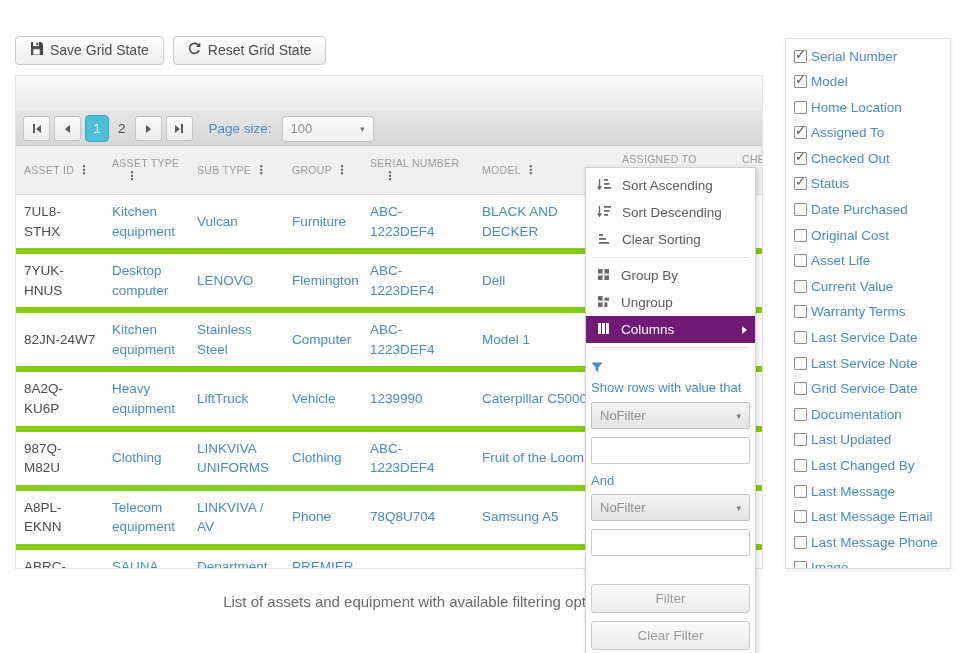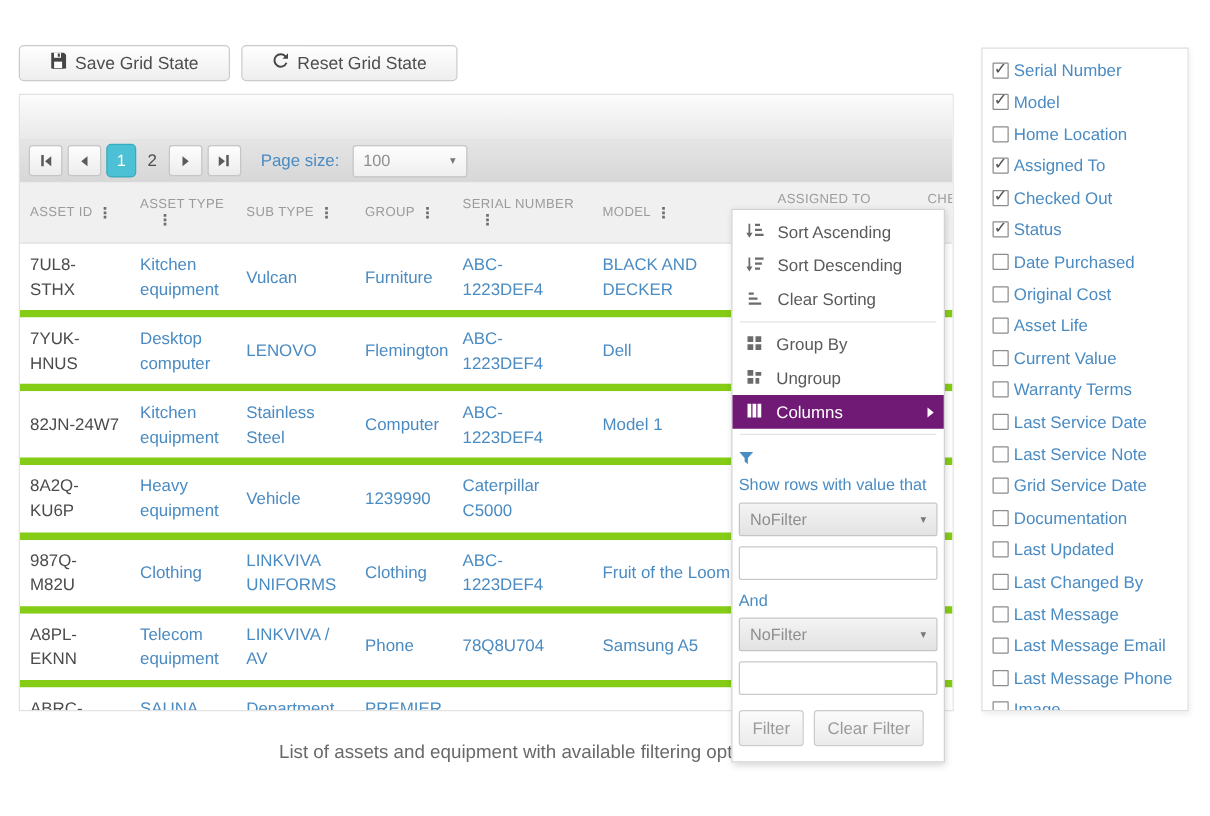--- a/index.html
+++ b/index.html
@@ -2,21 +2,21 @@
 <html><head>
 <meta charset="utf-8">
 <style>
   * { margin:0; padding:0; box-sizing:border-box; }
   html,body { width:968px; height:653px; background:#fff;
     font-family:"Liberation Sans","DejaVu Sans",sans-serif; }
   body { position:relative; overflow:hidden; }
 
   
   .toolbar { position:absolute; left:15px; top:36px; display:flex; gap:9px; z-index:1; }
-  .btn { display:inline-flex; align-items:center; gap:7px; padding:5px 24px 6px;
+  .btn { display:inline-flex; align-items:center; gap:7px; padding:5px 14px 6px;
     border:1px solid #cbcbcb; border-radius:4px;
     background:linear-gradient(#ffffff,#eeeeee); color:#4d4d4d; font-size:14px; cursor:pointer; }
   .btn svg { flex-shrink:0; }
 
   
   .grid { position:absolute; left:15px; top:75px; width:748px; height:494px;
     border:1px solid #e2e2e2; background:#fff; overflow:hidden; z-index:1; }
   .grid-header-strip { height:36px; background:linear-gradient(#fcfcfc,#e9e9e9);
     border-bottom:1px solid #e3e3e3; }
   .pager { height:34px; background:linear-gradient(#e5e5e5,#d7d7d7);
@@ -72,21 +72,21 @@
   .filter-sec { padding:7px 5px 0; }
   .filter-title { color:#4a8bc2; font-size:13px; margin:3px 0 7px; }
   .f-select { height:27px; border:1px solid #c5c5c5; border-radius:2px;
     background:linear-gradient(#f3f3f3,#e3e3e3); color:#8e8e8e; font-size:13px;
     display:flex; align-items:center; justify-content:space-between; padding:0 8px;
     margin-bottom:8px; cursor:pointer; }
   .f-input { width:100%; height:27px; border:1px solid #c9c9c9; border-radius:2px;
     background:#fff; margin-bottom:8px; font-size:13px; padding:0 6px;
     font-family:"Liberation Sans","DejaVu Sans",sans-serif; }
   .and-label { color:#4a8bc2; font-size:13px; margin:1px 0 6px; }
-  .filter-btns { display:flex; gap:8px; margin-top:4px; }
+  .filter-btns { display:flex; gap:8px; margin-top:20px;flex-direction:column; }
   .fbtn { padding:6px 10px; border:1px solid #cccccc; border-radius:3px;
     background:linear-gradient(#fbfbfb,#ebebeb); color:#9a9a9a; font-size:13.5px; cursor:pointer; }
 
   
   .colpanel { position:absolute; left:785px; top:38px; width:166px; height:531px;
     background:#fff; border:1px solid #e0e0e0; box-shadow:1px 2px 5px rgba(0,0,0,.08);
     overflow:hidden; z-index:6; padding:8px 0 0 8px; }
   .col-item { display:flex; align-items:center; gap:4px; height:18px; margin-bottom:7.6px;
     cursor:pointer; }
   .cb { width:13px; height:13px; border:1.5px solid #8c8c8c; border-radius:1px;
@@ -209,20 +209,21 @@
     <div class="cell">Stainless Steel</div>
     <div class="cell">Computer</div>
     <div class="cell">ABC-1223DEF4</div>
     <div class="cell">Model 1</div>
     <div class="cell"></div>
     <div class="cell"></div>
   </div>
   <div class="tbl-row">
     <div class="cell id">8A2Q-KU6P</div>
     <div class="cell">Heavy equipment</div>
+    <div class="cell">LiftTruck</div>
     <div class="cell">Vehicle</div>
     <div class="cell">1239990</div>
     <div class="cell">Caterpillar C5000</div>
     <div class="cell"></div>
     <div class="cell"></div>
   </div>
   <div class="tbl-row">
     <div class="cell id">987Q-M82U</div>
     <div class="cell">Clothing</div>
     <div class="cell">LINKVIVA UNIFORMS</div>

